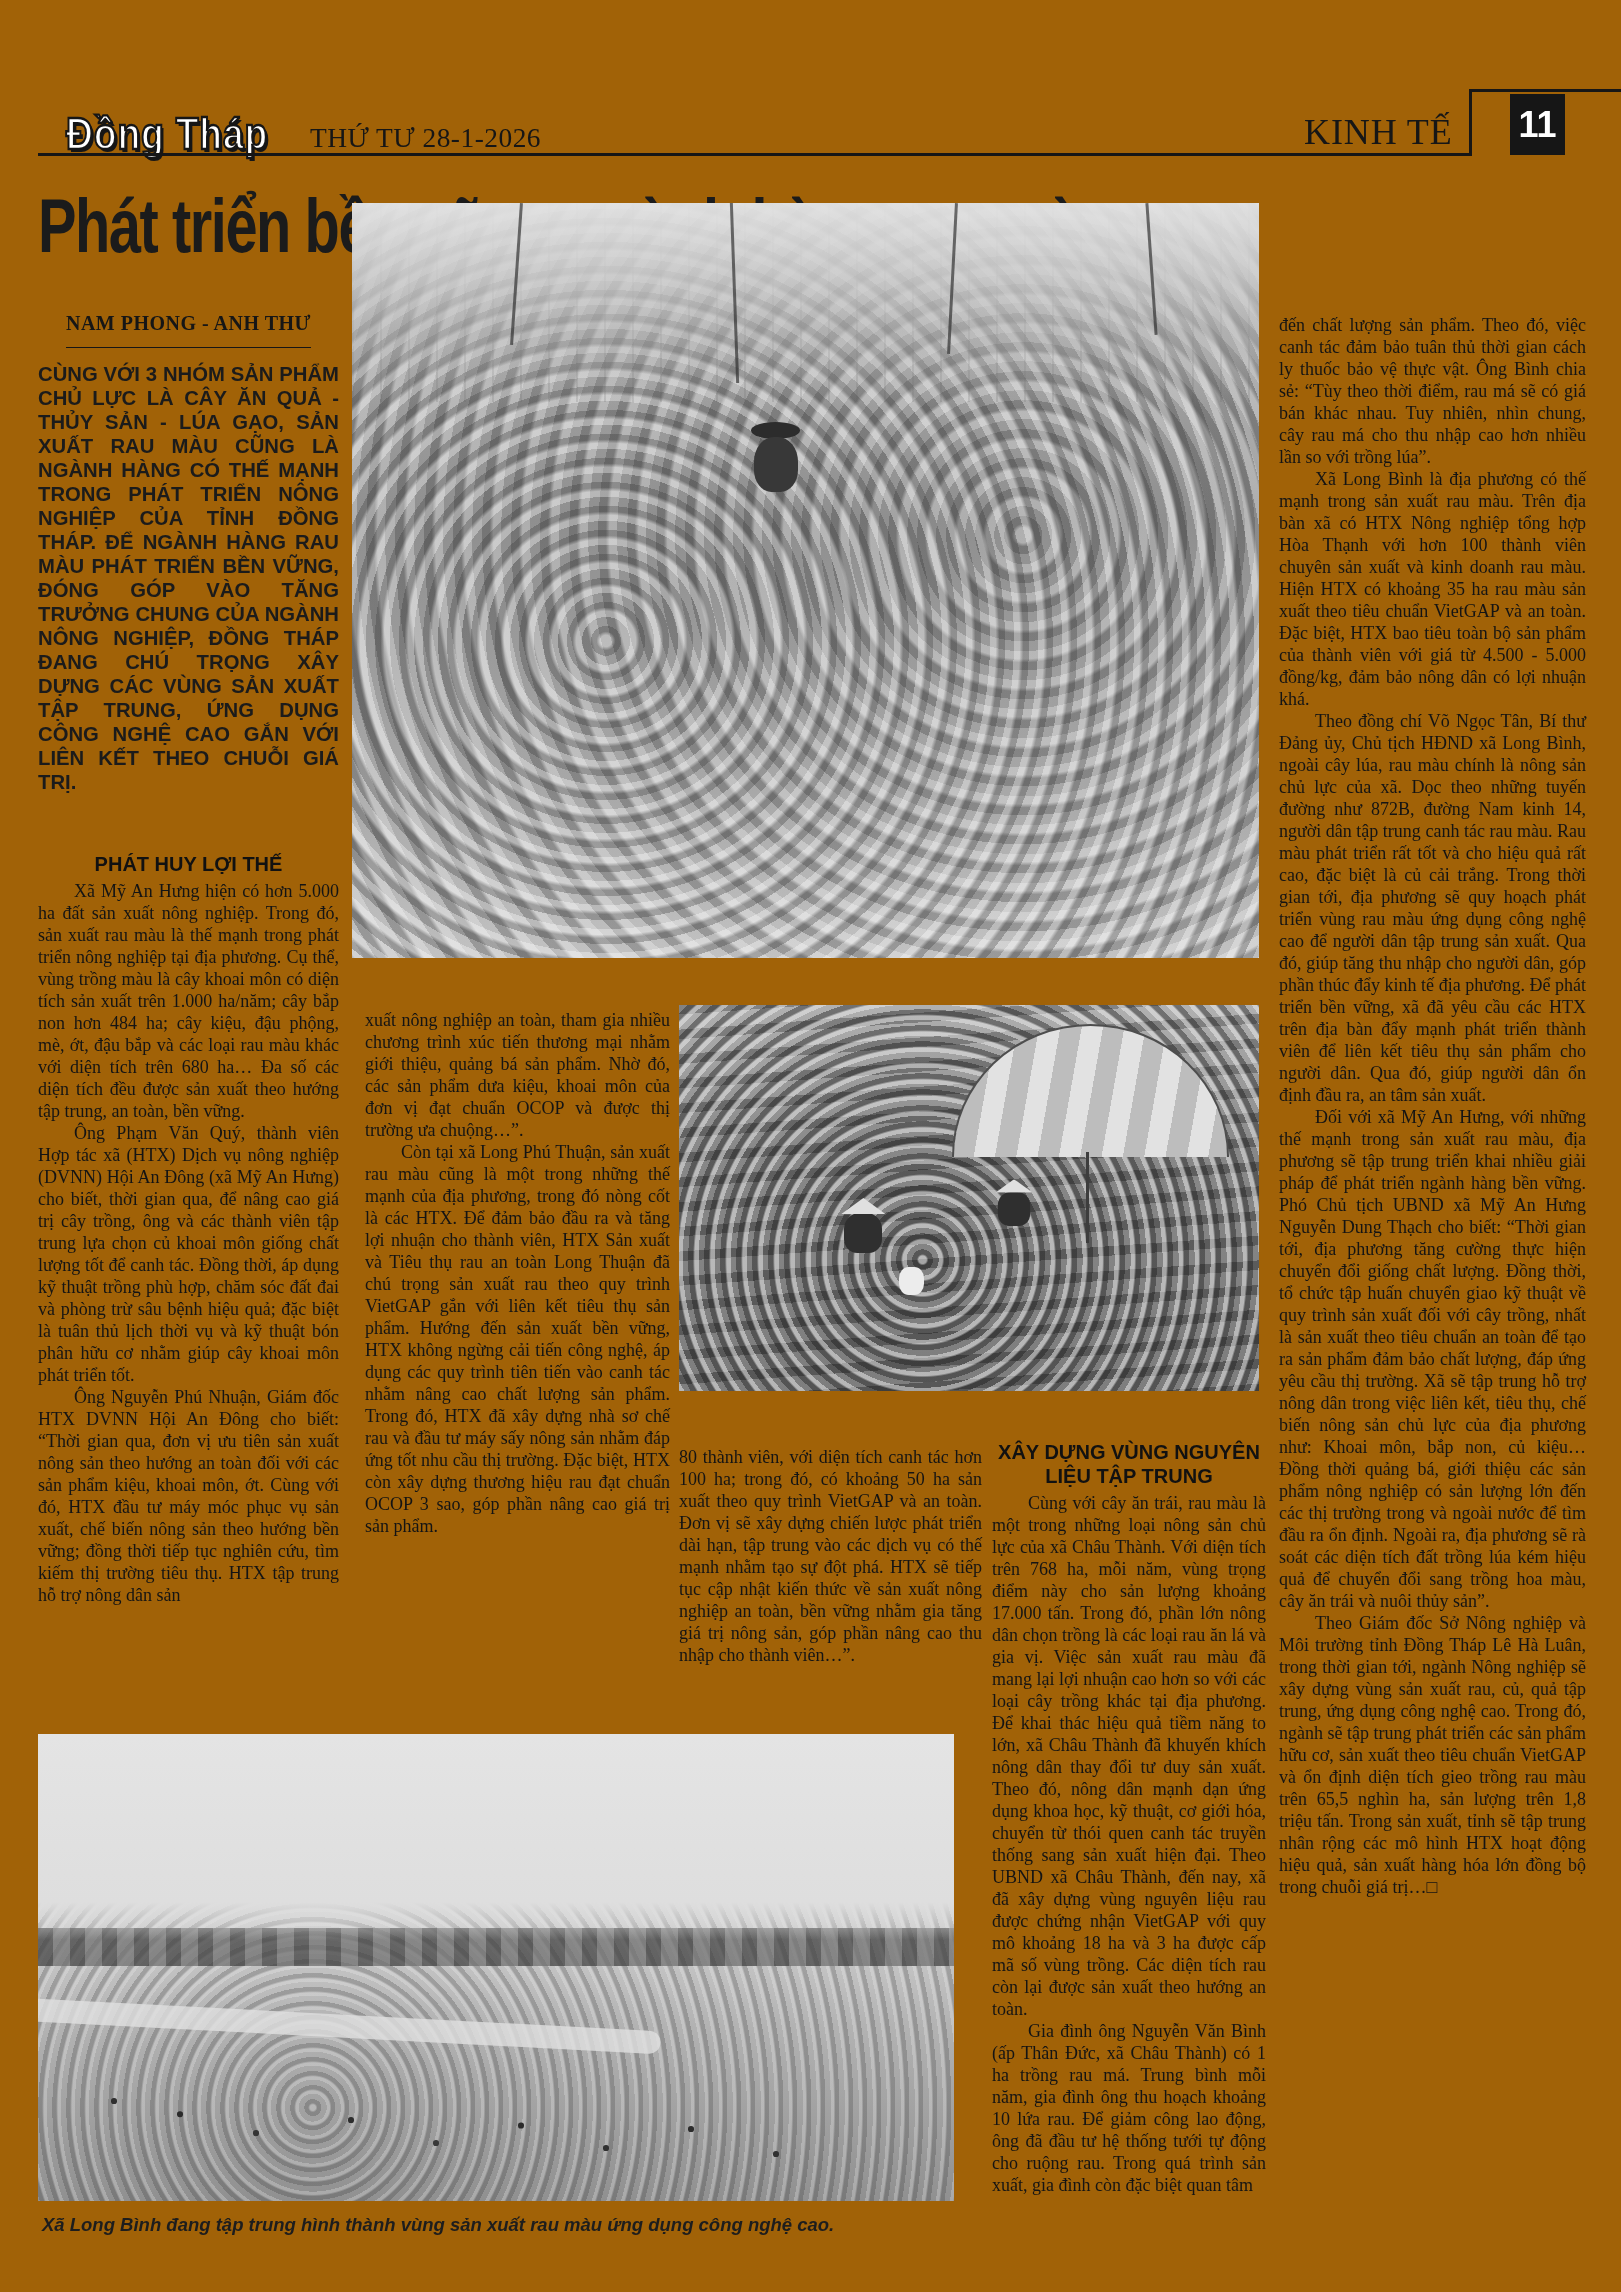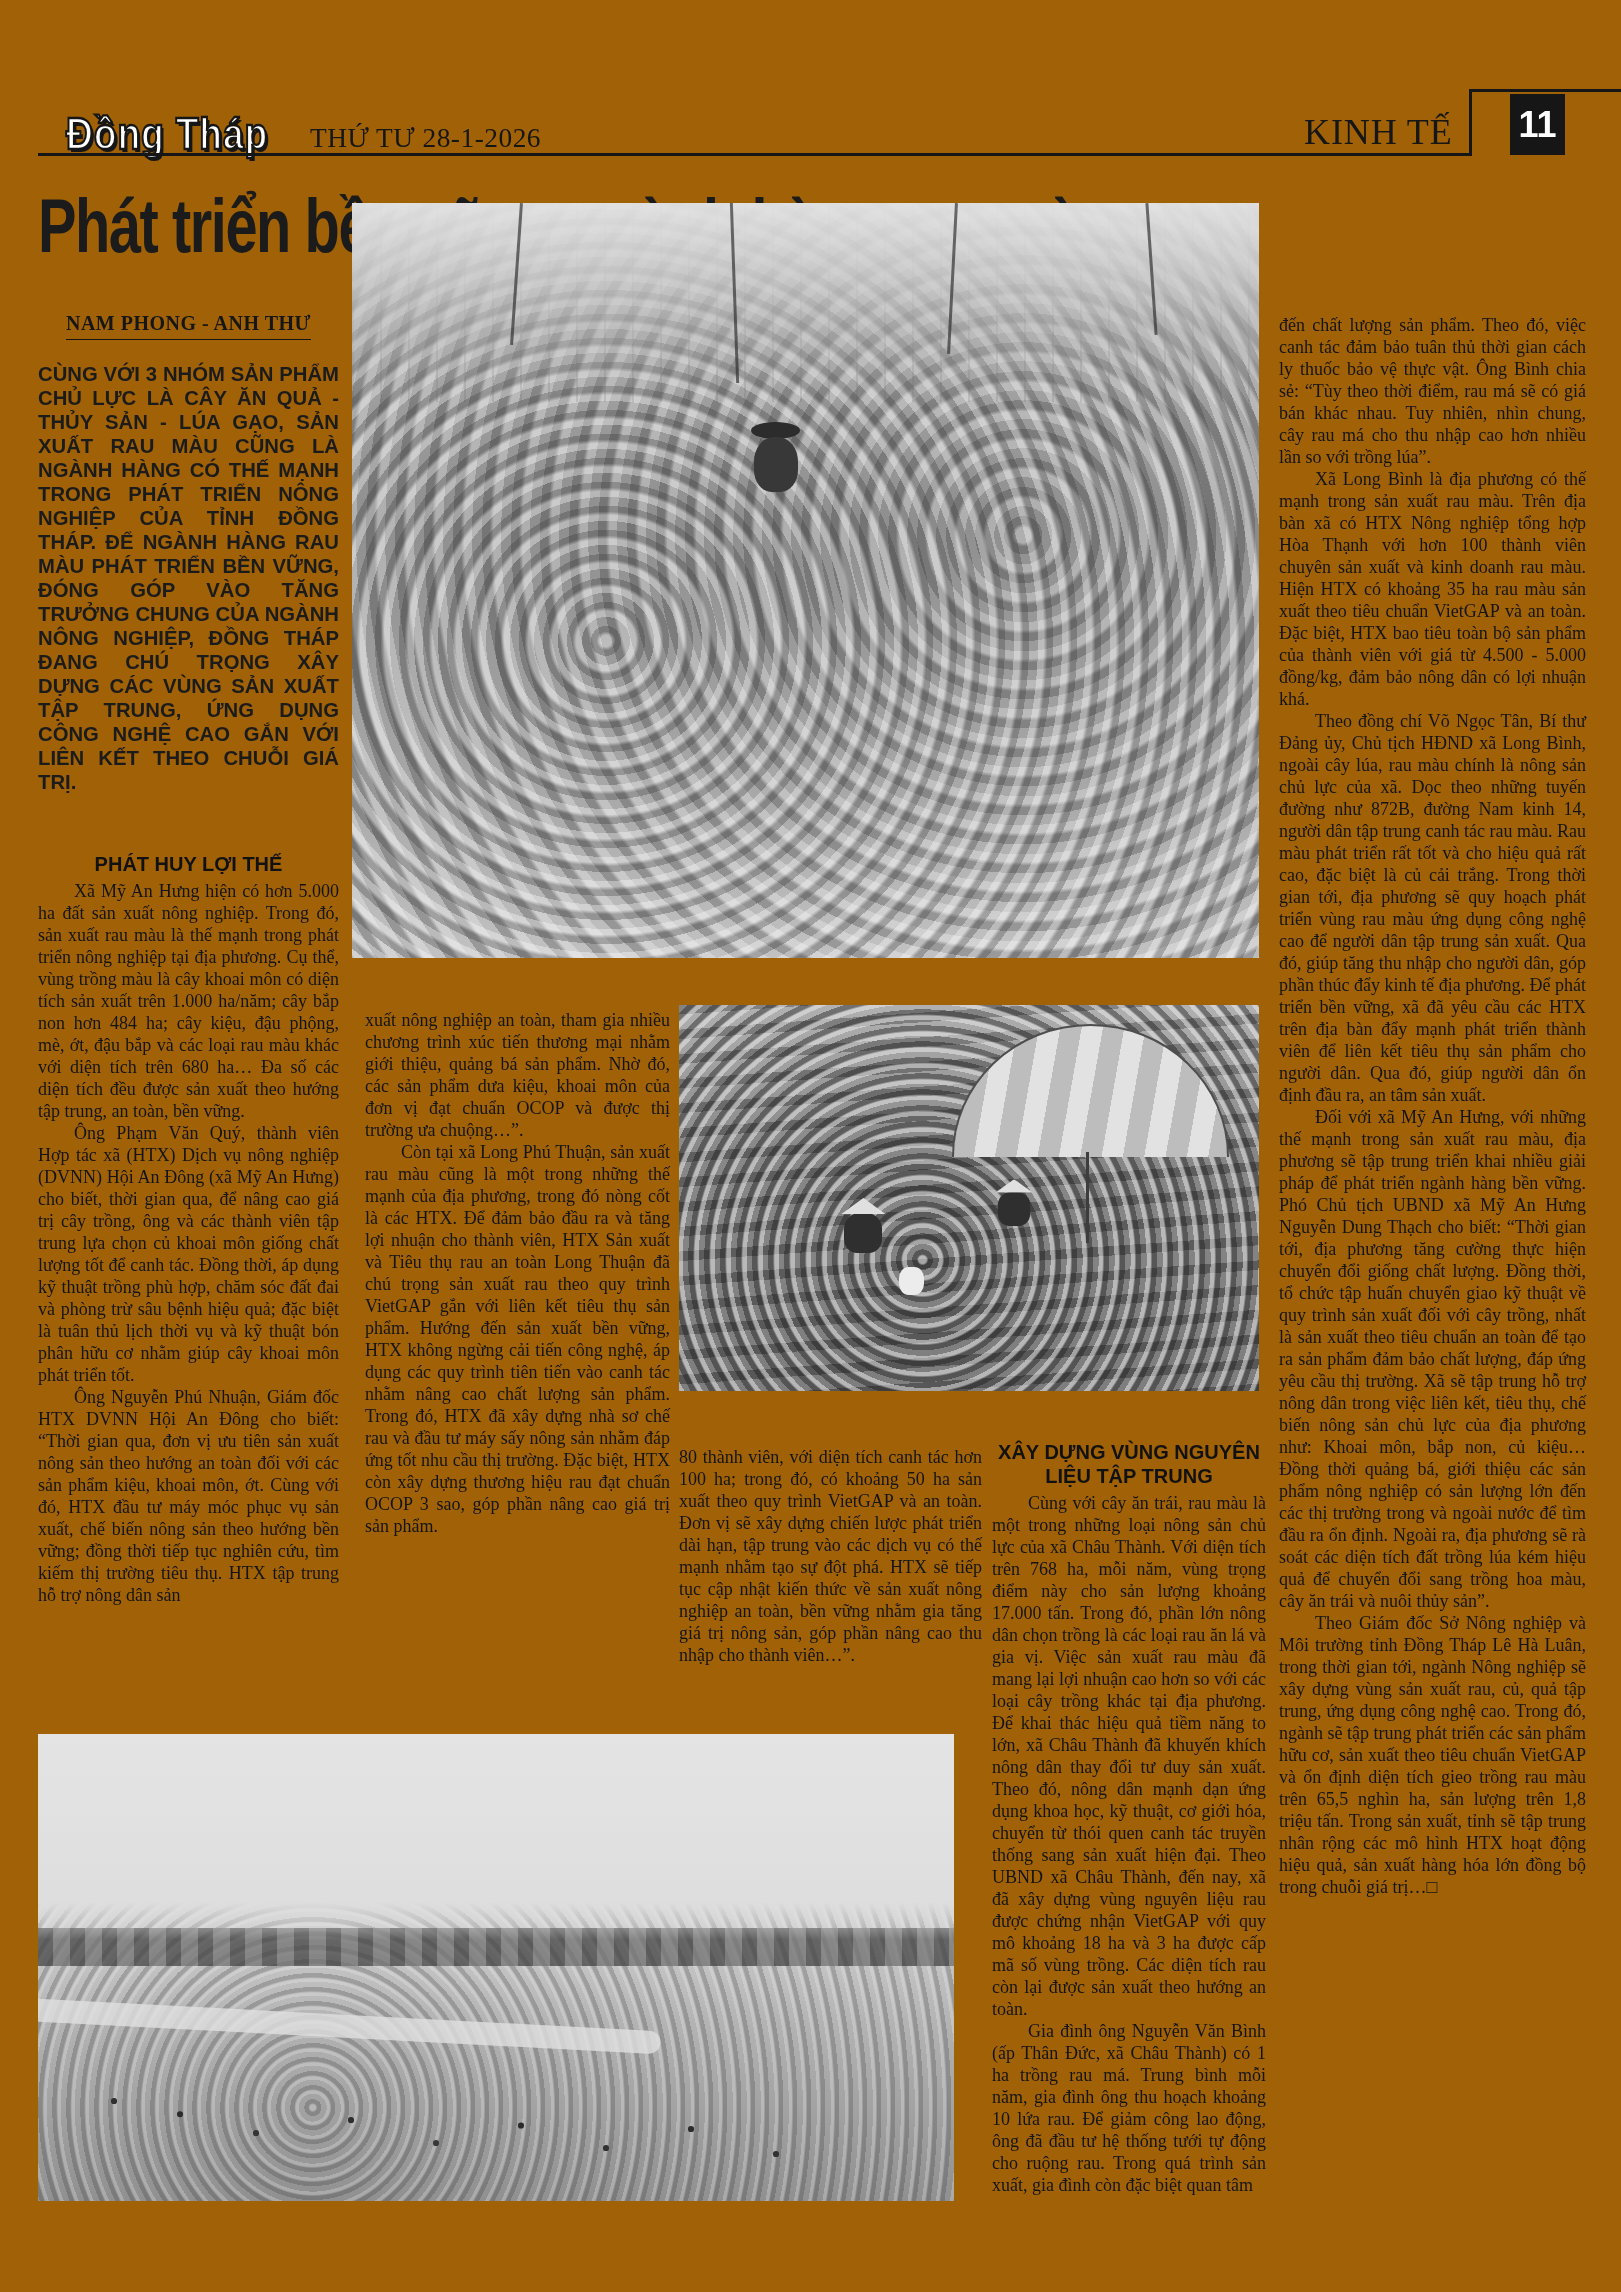--- a/index.html
+++ b/index.html
@@ -34,21 +34,21 @@
   .headline{position:absolute; left:38px; top:189px; width:1221px; overflow:visible;}
   .headline span{
     display:inline-block; white-space:nowrap; font-family:"Liberation Sans", sans-serif;
     font-weight:bold; font-size:76px; line-height:.98; letter-spacing:-1.9px; color:#1b1b1b;
     transform:scaleX(.76); transform-origin:left top;
   }
   
   .byline{position:absolute; left:38px; top:312px; width:301px; text-align:center;}
   .byline span{
     display:inline-block; font-family:"Liberation Serif", serif; font-weight:bold; font-size:20px;
-    letter-spacing:0.5px; border-bottom:1.9px solid #161616; padding-bottom:4px; white-space:nowrap;
+    letter-spacing:0.5px; border-bottom:1.9px solid #161616; padding-bottom:12px; white-space:nowrap;
   }
   .lead{
     position:absolute; left:38px; top:362px; width:301px; margin:0;
     font-family:"Liberation Sans", sans-serif; font-weight:bold; font-size:20.3px;
     line-height:24px; text-align:justify; color:#1b1b1b;
   }
   
   .col{position:absolute; text-align:justify;}
   .col p{
     margin:0; font-family:"Liberation Serif", serif; font-size:18px; line-height:22px;
@@ -163,20 +163,21 @@
       <div class="conical-hat"></div>
       <div class="body"></div>
     </div>
     <div class="sack" style="left:38%;top:68%;"></div>
   </div>
 
   <div class="photo" id="photo3">
     <div class="field-path"></div>
     <div class="specks"></div>
   </div>
+  <p class="caption" id="caption3">Xã Long Bình đang tập trung hình thành vùng sản xuất rau màu ứng dụng công nghệ cao.</p>
 
   <section class="col" id="col1">
     <h2 class="sec-head">PHÁT HUY LỢI THẾ</h2>
     <p>Xã Mỹ An Hưng hiện có hơn 5.000 ha đất sản xuất nông nghiệp. Trong đó, sản xuất rau màu là thế mạnh trong phát triển nông nghiệp tại địa phương. Cụ thể, vùng trồng màu là cây khoai môn có diện tích sản xuất trên 1.000 ha/năm; cây bắp non hơn 484 ha; cây kiệu, đậu phộng, mè, ớt, đậu bắp và các loại rau màu khác với diện tích trên 680 ha… Đa số các diện tích đều được sản xuất theo hướng tập trung, an toàn, bền vững.</p>
     <p>Ông Phạm Văn Quý, thành viên Hợp tác xã (HTX) Dịch vụ nông nghiệp (DVNN) Hội An Đông (xã Mỹ An Hưng) cho biết, thời gian qua, để nâng cao giá trị cây trồng, ông và các thành viên tập trung lựa chọn củ khoai môn giống chất lượng tốt để canh tác. Đồng thời, áp dụng kỹ thuật trồng phù hợp, chăm sóc đất đai và phòng trừ sâu bệnh hiệu quả; đặc biệt là tuân thủ lịch thời vụ và kỹ thuật bón phân hữu cơ nhằm giúp cây khoai môn phát triển tốt.</p>
     <p>Ông Nguyễn Phú Nhuận, Giám đốc HTX DVNN Hội An Đông cho biết: “Thời gian qua, đơn vị ưu tiên sản xuất nông sản theo hướng an toàn đối với các sản phẩm kiệu, khoai môn, ớt. Cùng với đó, HTX đầu tư máy móc phục vụ sản xuất, chế biến nông sản theo hướng bền vững; đồng thời tiếp tục nghiên cứu, tìm kiếm thị trường tiêu thụ. HTX tập trung hỗ trợ nông dân sản</p>
   </section>
 
   <section class="col" id="col2">
     <p class="cont">xuất nông nghiệp an toàn, tham gia nhiều chương trình xúc tiến thương mại nhằm giới thiệu, quảng bá sản phẩm. Nhờ đó, các sản phẩm dưa kiệu, khoai môn của đơn vị đạt chuẩn OCOP và được thị trường ưa chuộng…”.</p>

